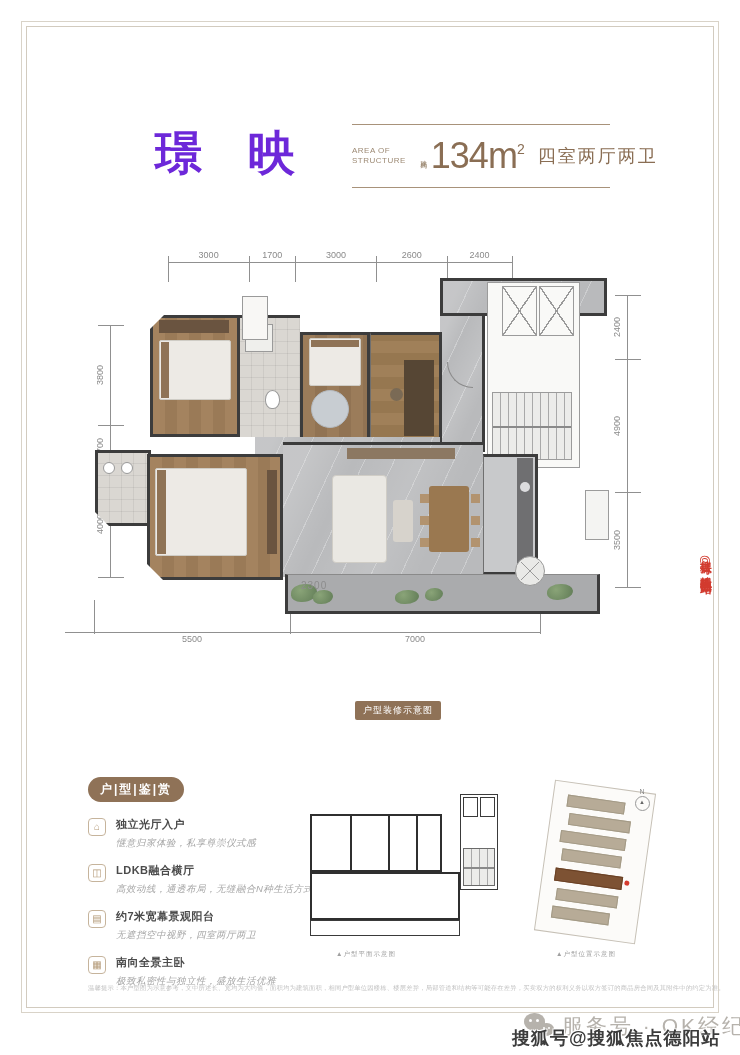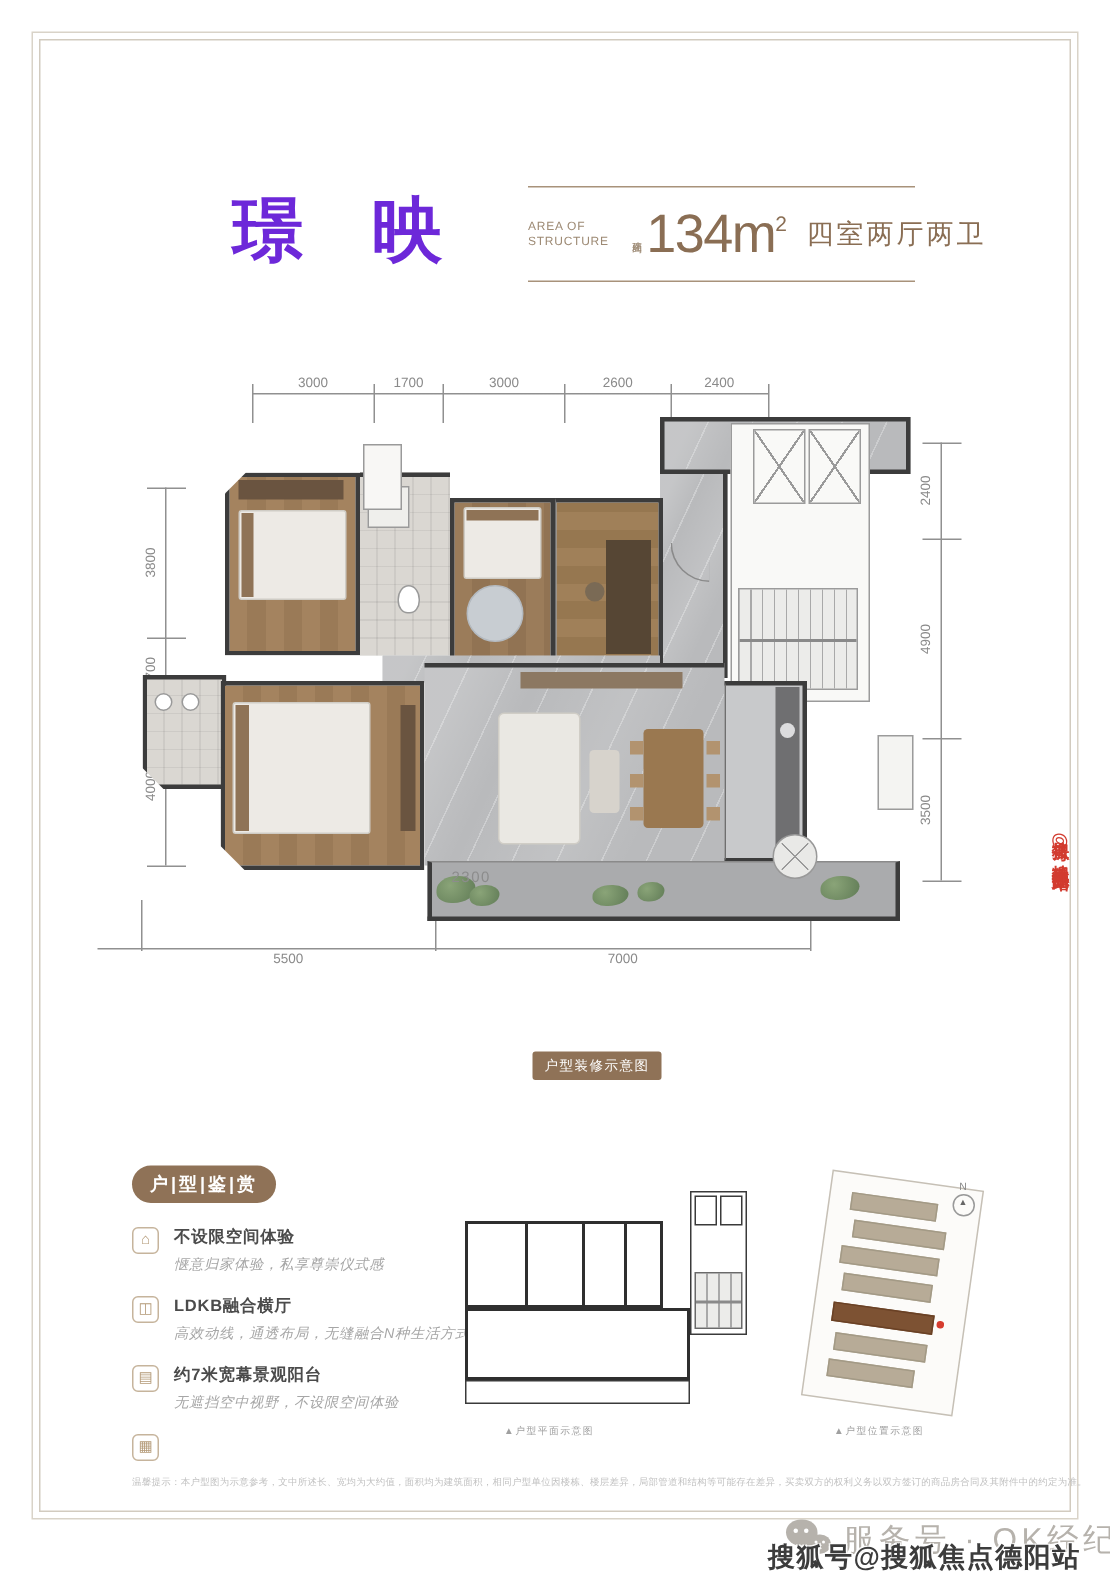--- a/index.html
+++ b/index.html
@@ -250,40 +250,44 @@
     <div class="balcony-label" style="left:206px;top:308px;">2300</div>
   </div>
 
   <div class="render-badge">户型装修示意图</div>
 
   <div class="pill">户|型|鉴|赏</div>
   <div class="features">
     <div class="feat">
       <div class="feat-icon">⌂</div>
       <div>
-          <div class="feat-title">不设限空间体验</div>
+          <div class="feat-title">独立光厅入户</div>
            <div class="feat-desc">惬意归家体验，私享尊崇仪式感</div>
         </div>
     </div>
     <div class="feat">
       <div class="feat-icon">◫</div>
       <div>
           <div class="feat-title">LDKB融合横厅</div>
            <div class="feat-desc">高效动线，通透布局，无缝融合N种生活方式</div>
         </div>
     </div>
     <div class="feat">
       <div class="feat-icon">▤</div>
       <div>
           <div class="feat-title">约7米宽幕景观阳台</div>
-           <div class="feat-desc">无遮挡空中视野，不设限空间体验</div>
+           <div class="feat-desc">无遮挡空中视野，四室两厅两卫</div>
         </div>
     </div>
     <div class="feat">
       <div class="feat-icon">▦</div>
+      <div>
+          <div class="feat-title">南向全景主卧</div>
+           <div class="feat-desc">极致私密性与独立性，盛放生活优雅</div>
+        </div>
     </div>
   </div>
 
   <div class="mini">
     <div class="box" style="left:8px;top:28px;width:132px;height:58px;"></div>
     <div class="ln" style="left:48px;top:30px;width:1.5px;height:54px;"></div>
     <div class="ln" style="left:86px;top:30px;width:1.5px;height:54px;"></div>
     <div class="ln" style="left:114px;top:30px;width:1.5px;height:54px;"></div>
     <div class="box" style="left:8px;top:86px;width:150px;height:48px;"></div>
     <div class="box thin" style="left:8px;top:134px;width:150px;height:16px;"></div>

